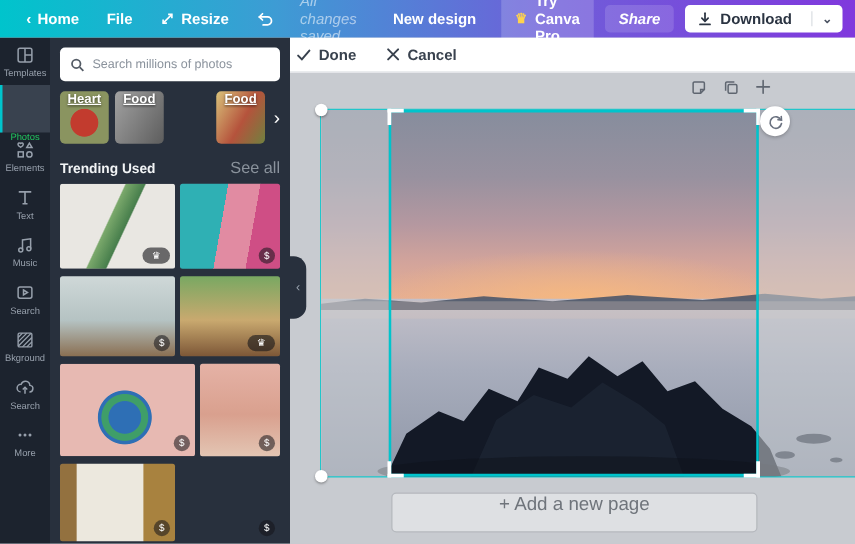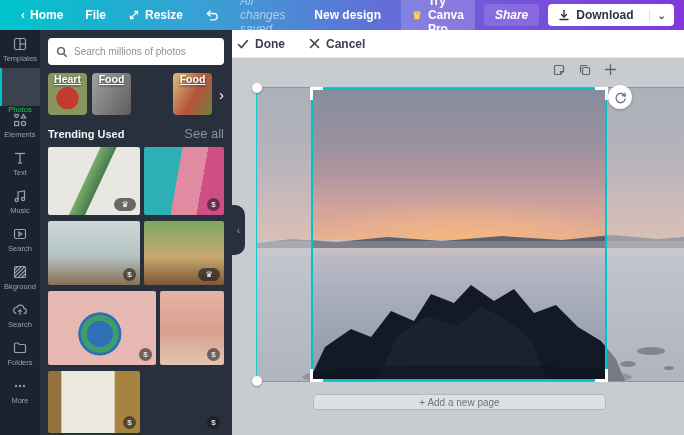--- a/index.html
+++ b/index.html
@@ -106,23 +106,23 @@
 
   .handle { position:absolute; width:10px; height:10px; border-radius:50%; background:#fff;
             box-shadow:0 1px 2px rgba(0,0,0,.35); z-index:5; cursor:grab; }
   .h-tl { left:20px; top:25px; }
   .h-bl { left:20px; top:318px; }
 
   .rotate-btn { position:absolute; left:376px; top:27px; width:24px; height:24px; border-radius:50%;
                 background:#fff; box-shadow:0 1px 3px rgba(0,0,0,.25); display:flex; align-items:center;
                 justify-content:center; color:#6b7280; z-index:6; cursor:pointer; }
 
-  .add-page { position:absolute; left:81px; top:336px; width:293px; height:16px; border-radius:4px;
-              border:1px solid #b5b8bd; background:rgba(255,255,255,.4); color:#6f747b; font-size:10px;
-              display:flex; align-items:center; justify-content:center; cursor:pointer; }
+  .add-page { position:absolute; left:81px; top:336px; width:293px; height:32px; border-radius:4px;
+              border:1px solid #b5b8bd; background:rgba(255,255,255,.4); color:#6f747b; font-size:15px;
+              display:flex; align-items:flex-start; justify-content:center; cursor:pointer; }
 </style>
 </head>
 <body>
 
 <div class="topbar">
   <div class="tb-left">
     <div class="tb-item">
       <span>‹</span>
       <span>Home</span>
     </div>
@@ -226,26 +226,20 @@
         </svg>
       <span class="nav-label">Bkground</span>
     </div>
     <div class="nav-item">
       <svg class="nav-ic" viewBox="0 0 16 16" fill="none" stroke="currentColor" stroke-width="1.2">
           <path d="M4.5 11.5 a3 3 0 0 1 .4 -6 a3.6 3.6 0 0 1 7 .8 a2.6 2.6 0 0 1 -.4 5.2"></path>
           <path d="M8 13 V8"></path>
           <path d="M6.2 9.6 L8 7.8 L9.8 9.6"></path>
         </svg>
       <span class="nav-label">Search</span>
-    </div>
-    <div class="nav-item">
-      <svg class="nav-ic" viewBox="0 0 16 16" fill="none" stroke="currentColor" stroke-width="1.2">
-          <path d="M2.5 4 a1 1 0 0 1 1 -1 H6 l1.5 1.5 H12.5 a1 1 0 0 1 1 1 V11.5 a1 1 0 0 1 -1 1 H3.5 a1 1 0 0 1 -1 -1 Z"></path>
-        </svg>
-      <span class="nav-label">Folders</span>
     </div>
     <div class="nav-item">
       <svg class="nav-ic" viewBox="0 0 16 16" fill="currentColor">
           <circle cx="4" cy="8" r="1.2"></circle>
           <circle cx="8" cy="8" r="1.2"></circle>
           <circle cx="12" cy="8" r="1.2"></circle>
         </svg>
       <span class="nav-label">More</span>
     </div>
   </div>

